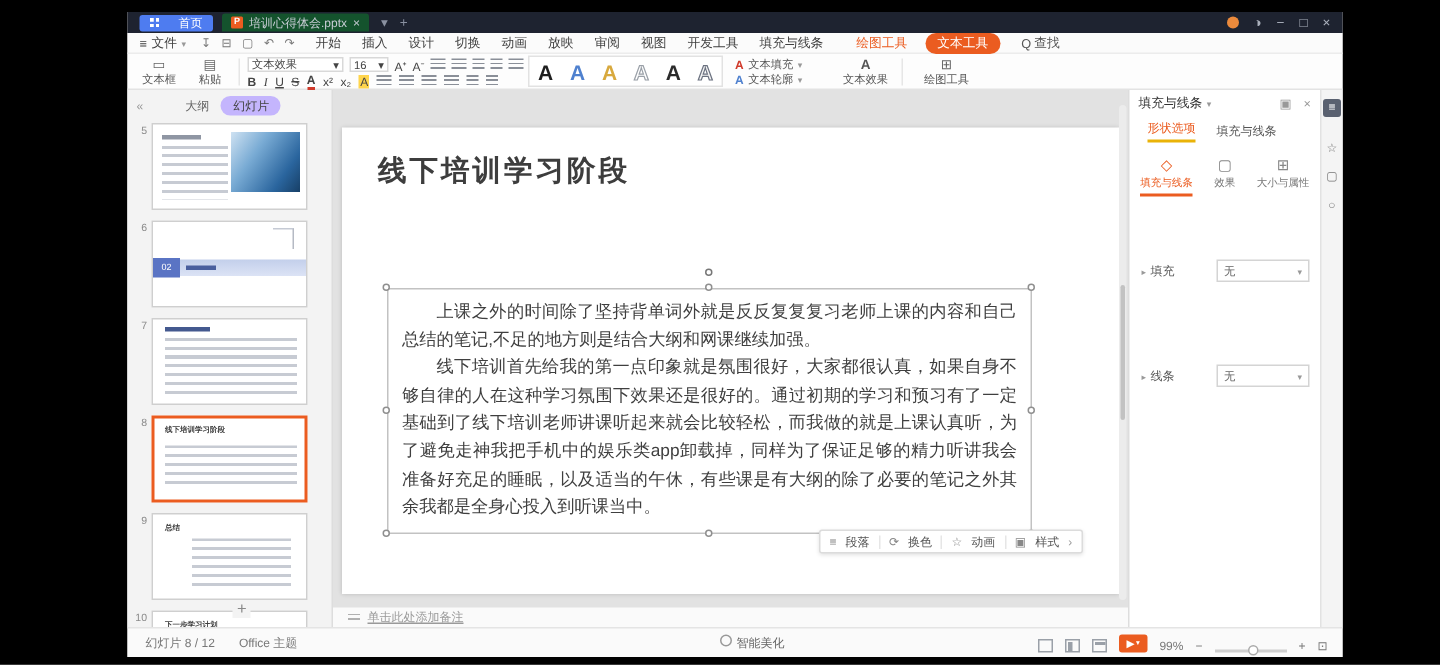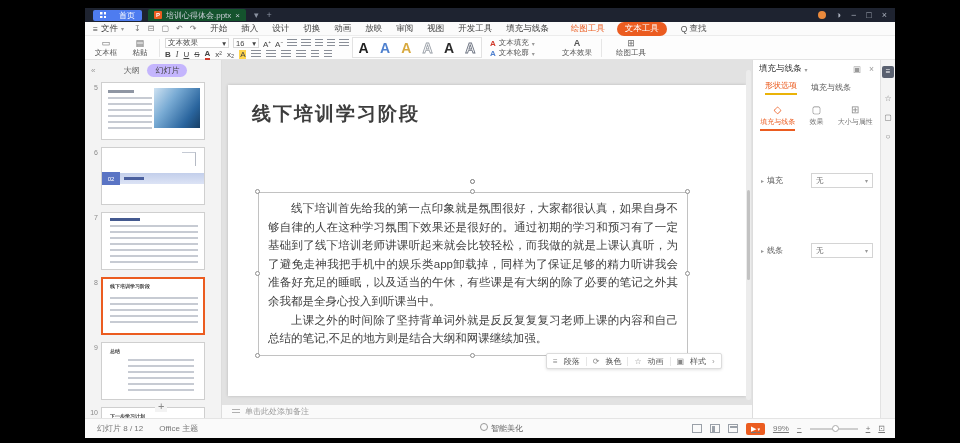--- a/index.html
+++ b/index.html
@@ -70,21 +70,21 @@
   .slide { position:absolute; left:6px; top:25px; width:518px; height:311px; background:#fff; box-shadow:0 0 3px rgba(0,0,0,.18); }
   .slide-title { position:absolute; left:24px; top:16px; font-size:19px; font-weight:bold; color:#3d3d3d; letter-spacing:2px; }
   .textbox { position:absolute; left:30px; top:107px; width:430px; height:164px; border:1px solid #c2c2c2; padding:6px 9px; }
   .textbox p { font-size:11.5px; line-height:18.6px; color:#3f3f3f; text-align:justify; text-indent:2em; }
   .hdl { position:absolute; width:5px; height:5px; background:#fff; border:1px solid #8f8f8f; border-radius:50%; }
   .floatbar { position:absolute; left:318px; top:268px; height:16px; background:#fff; border:1px solid #dcdcdc; border-radius:2px; box-shadow:0 1px 3px rgba(0,0,0,.12); display:flex; align-items:center; gap:6px; padding:0 6px; font-size:8px; color:#555; }
   .floatbar .fic { color:#888; font-size:8px; }
   .fsep { width:1px; height:9px; background:#e6e6e6; }
   .vscroll { position:absolute; right:1px; top:10px; width:5px; height:330px; background:#ececec; border-radius:3px; }
   .vthumb { position:absolute; left:1px; top:120px; width:3px; height:90px; background:#c2c2c2; border-radius:2px; }
-  .notesbar { position:absolute; left:137px; top:344px; width:530px; height:14px; background:#fafafa; border-top:1px solid #e2e2e2; display:flex; align-items:center; gap:5px; padding-left:10px; font-size:8px; color:#9a9a9a; }
+  .notesbar { position:absolute; left:137px; top:344px; width:530px; height:14px; background:#fafafa; border-top:1px solid #e2e2e2; display:flex; align-items:center; gap:5px; padding-left:10px; font-size:8px; color:#9a9a9a;text-decoration:underline; }
   .nico { width:8px; height:6px; background:repeating-linear-gradient(to bottom,#b0b0b0 0 1px,transparent 1px 3px); }
 
   
   .rpanel { position:absolute; left:667px; top:0; width:128px; height:358px; background:#fff; border-left:1px solid #ddd; }
   .rphead { height:18px; display:flex; align-items:center; padding:0 6px; font-size:8.5px; color:#333; }
   .rptabs { height:18px; display:flex; align-items:center; gap:14px; padding-left:12px; font-size:8px; }
   .rptab-on { color:#eb5c20; border-bottom:2px solid #eab308; padding-bottom:2px; }
   .rptab-off { color:#555; }
   .subtabs { display:flex; justify-content:space-around; margin-top:8px; font-size:7px; color:#777; text-align:center; }
   .subtab .sic { font-size:10px; display:block; height:13px; color:#888; }
@@ -95,21 +95,21 @@
 
   
   .strip { position:absolute; left:795px; top:0; width:15px; height:358px; background:#f4f4f4; border-left:1px solid #e2e2e2; text-align:center; }
   .strip .sico { display:block; margin:0 auto 10px; font-size:8px; color:#777; }
   .strip .first { margin-top:6px; width:12px; height:12px; background:#5a6170; color:#fff; border-radius:2px; line-height:12px; margin-bottom:16px; }
 
   
   .statusbar { position:absolute; left:0; top:410px; width:810px; height:20px; background:#fafafa; border-top:1px solid #e4e4e4; display:flex; align-items:center; font-size:8px; color:#777; }
   .beautify { position:absolute; left:395px; display:flex; align-items:flex-start; gap:3px; color:#666; }
   .bico { width:8px; height:8px; border:1px solid #999; border-radius:50%; display:inline-block; }
-  .sright { margin-left:auto; display:flex; align-items:center; gap:8px; padding-right:10px;text-decoration:underline; }
+  .sright { margin-left:auto; display:flex; align-items:flex-end; gap:8px; padding-right:10px; }
   .vic { width:10px; height:9px; border:1px solid #9aa0a8; }
   .vic.v2 { background:linear-gradient(#9aa0a8 0 0) 1px 1px/3px 6px no-repeat; }
   .vic.v3 { background:linear-gradient(#9aa0a8 0 0) 1px 1px/7px 2px no-repeat; }
   .playbtn { width:19px; height:12px; background:#eb5c20; border-radius:2px; color:#fff; font-size:7px; display:flex; align-items:center; justify-content:center; gap:1px; }
   .ztrack { width:48px; height:2px; background:#cecece; position:relative; }
   .zthumb { position:absolute; left:22px; top:-3px; width:7px; height:7px; background:#fff; border:1px solid #aaa; border-radius:50%; }
 
   .t-photo { position:absolute; right:4px; top:5px; width:46px; height:40px;
      background:linear-gradient(125deg,#cfe2f2 0%,#79aBd4 35%,#2a659e 75%,#173f66 100%); }
   .pole { position:absolute; right:8px; top:4px; width:14px; height:14px;
@@ -312,22 +312,22 @@
       </div>
 
       <span style="position:absolute;left:70px;top:340px;font-size:11px;color:#888;background:#f3f3f3;padding:0 3px">+</span>
     </div>
 
     <div class="canvas">
       <div class="slide">
         <div class="slide-title">线下培训学习阶段</div>
 
         <div class="textbox">
+          <p>上课之外的时间除了坚持背单词外就是反反复复复习老师上课的内容和自己总结的笔记,不足的地方则是结合大纲和网课继续加强。</p>
           <p>线下培训首先给我的第一点印象就是氛围很好，大家都很认真，如果自身不够自律的人在这种学习氛围下效果还是很好的。通过初期的学习和预习有了一定基础到了线下培训老师讲课听起来就会比较轻松，而我做的就是上课认真听，为了避免走神我把手机中的娱乐类app卸载掉，同样为了保证足够的精力听讲我会准备好充足的睡眠，以及适当的午休，有些课是有大纲的除了必要的笔记之外其余我都是全身心投入到听课当中。</p>
-          <p>上课之外的时间除了坚持背单词外就是反反复复复习老师上课的内容和自己总结的笔记,不足的地方则是结合大纲和网课继续加强。</p>
         </div>
 
         <span class="hdl" style="left:27px;top:104px"></span>
         <span class="hdl" style="left:242px;top:104px"></span>
         <span class="hdl" style="left:457px;top:104px"></span>
         <span class="hdl" style="left:27px;top:186px"></span>
         <span class="hdl" style="left:457px;top:186px"></span>
         <span class="hdl" style="left:27px;top:268px"></span>
         <span class="hdl" style="left:242px;top:268px"></span>
         <span class="hdl" style="left:457px;top:268px"></span>

